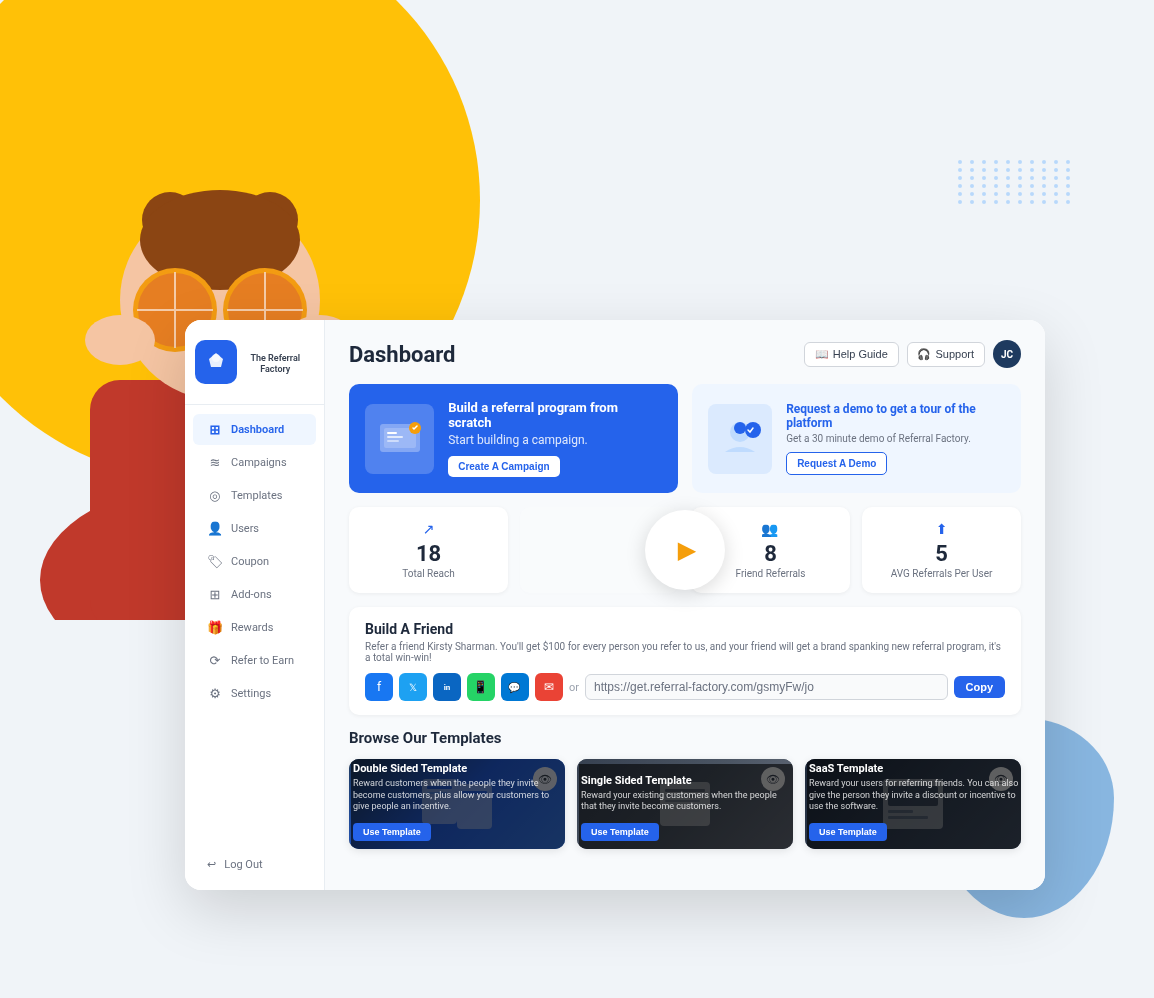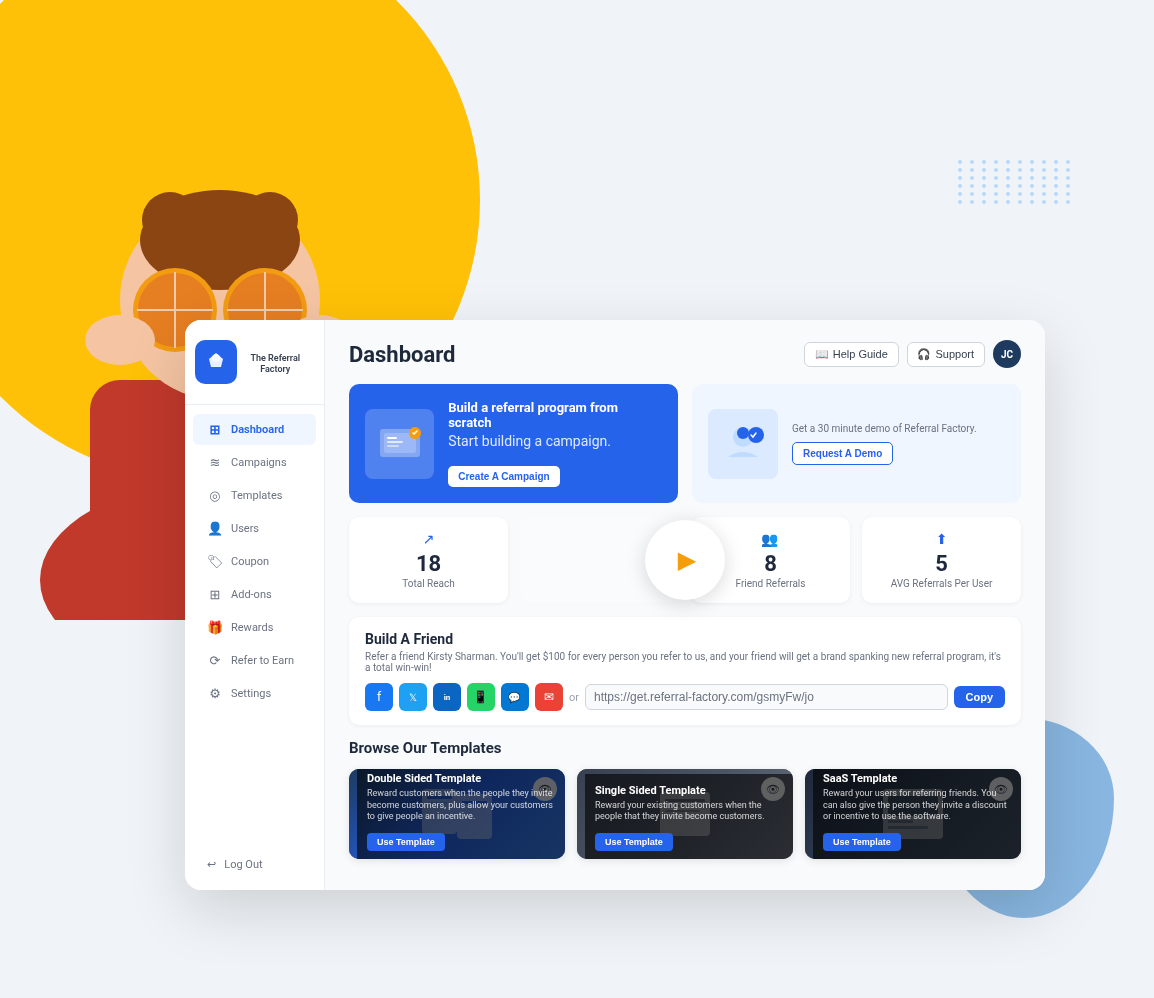--- a/index.html
+++ b/index.html
@@ -207,21 +207,21 @@
       width: 70px;
       height: 70px;
       background: rgba(255,255,255,0.2);
       border-radius: 8px;
       display: flex;
       align-items: center;
       justify-content: center;
       font-size: 30px;
     }
     .card-blue h3 { font-size: 13px; font-weight: 700; margin-bottom: 3px; }
-    .card-blue p { font-size: 14px; opacity: 0.85; margin-bottom: 16px; }
+    .card-blue p { font-size: 12px; opacity: 0.85; margin-bottom: 8px; }
     .btn-create {
       background: white;
       color: #2563EB;
       border: none;
       border-radius: 5px;
       padding: 5px 10px;
       font-size: 10px;
       font-weight: 600;
       cursor: pointer;
     }
@@ -381,25 +381,25 @@
       background: rgba(255,255,255,0.9);
       border-radius: 50%;
       display: flex;
       align-items: center;
       justify-content: center;
       font-size: 11px;
       cursor: pointer;
       color: #374151;
     }
     .template-body {
-      padding: 10px 10px 8px;
+      padding: 10px 2px 8px;
       background: rgba(0,0,0,0.6);
       position: absolute;
       bottom: 0;
-      left: 8px;
+      left: 2px;
       right: 0;
     }
     .template-name { font-size: 11px; font-weight: 700; color: white; margin-bottom: 3px; }
     .template-desc { font-size: 9px; color: rgba(255,255,255,0.8); margin-bottom: 7px; line-height: 1.3; }
     .use-template-btn {
       background: #2563EB;
       color: white;
       border: none;
       border-radius: 4px;
       padding: 4px 10px;
@@ -618,20 +618,21 @@
         <div class="card-light-blue-img">
           <svg width="50" height="50" viewBox="0 0 50 50" fill="none">
             <circle cx="25" cy="18" r="10" fill="#BFDBFE"></circle>
             <circle cx="25" cy="14" r="6" fill="#2563EB"></circle>
             <path d="M10 38 Q25 28 40 38" fill="#BFDBFE"></path>
             <rect x="30" y="8" width="16" height="16" rx="8" fill="#2563EB"></rect>
             <path d="M33 16 L35 18 L38 14" stroke="white" stroke-width="1.5" stroke-linecap="round"></path>
           </svg>
         </div>
         <div>
+          <h3>Request a demo to get a tour of the platform</h3>
           <p>Get a 30 minute demo of Referral Factory.</p>
           <button class="btn-demo">Request A Demo</button>
         </div>
       </div>
     </div>
 
     <div class="stats-row">
       <div class="stat-card">
         <div class="stat-icon">↗</div>
         <div class="stat-number">18</div>

